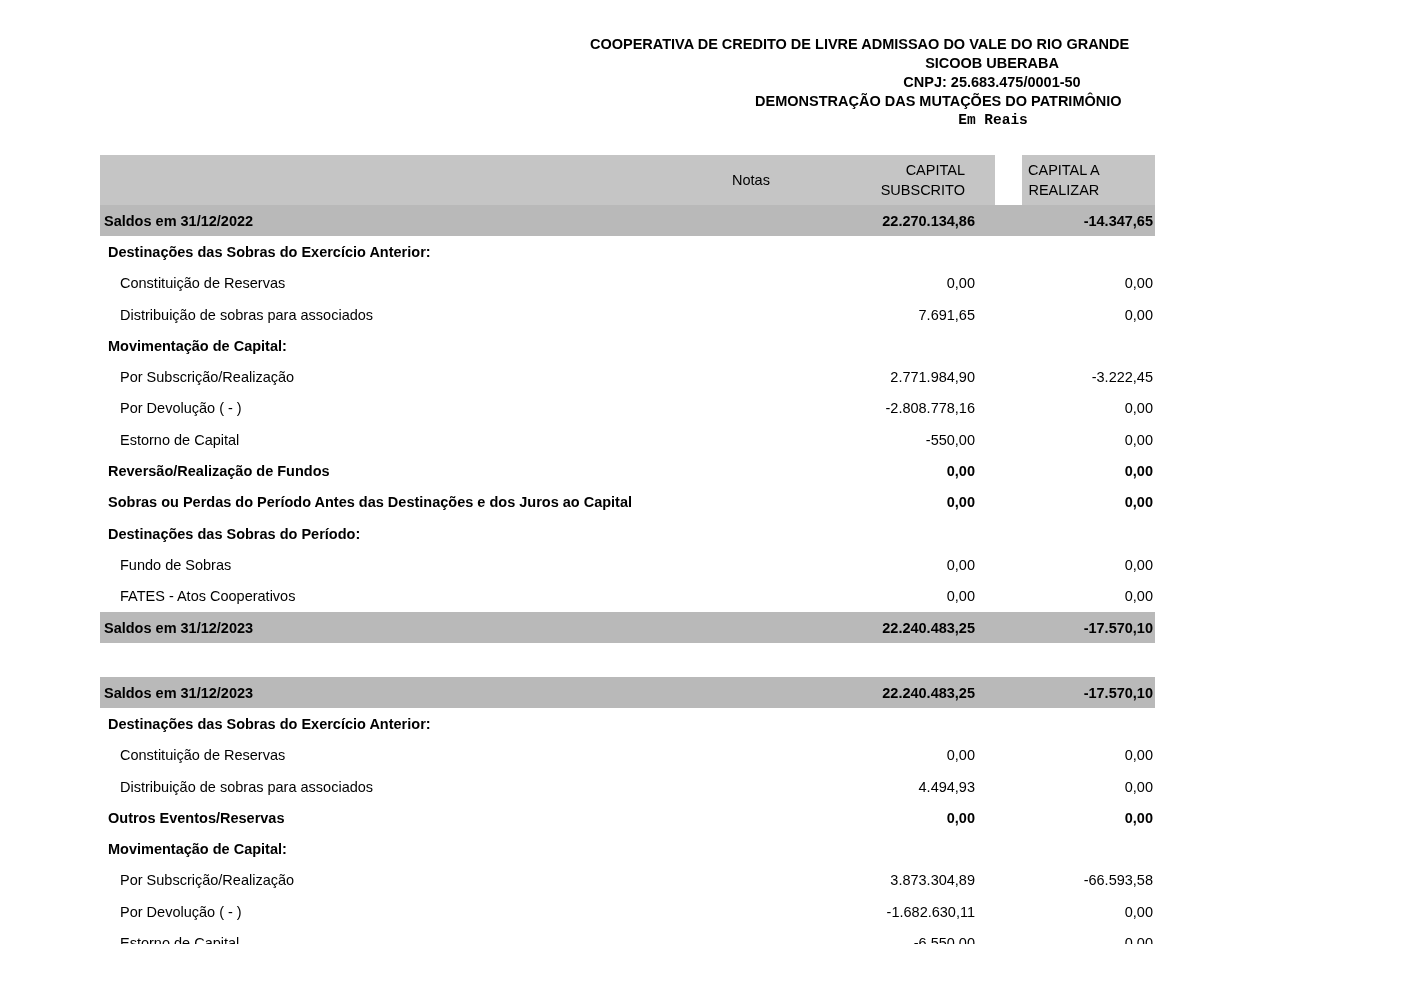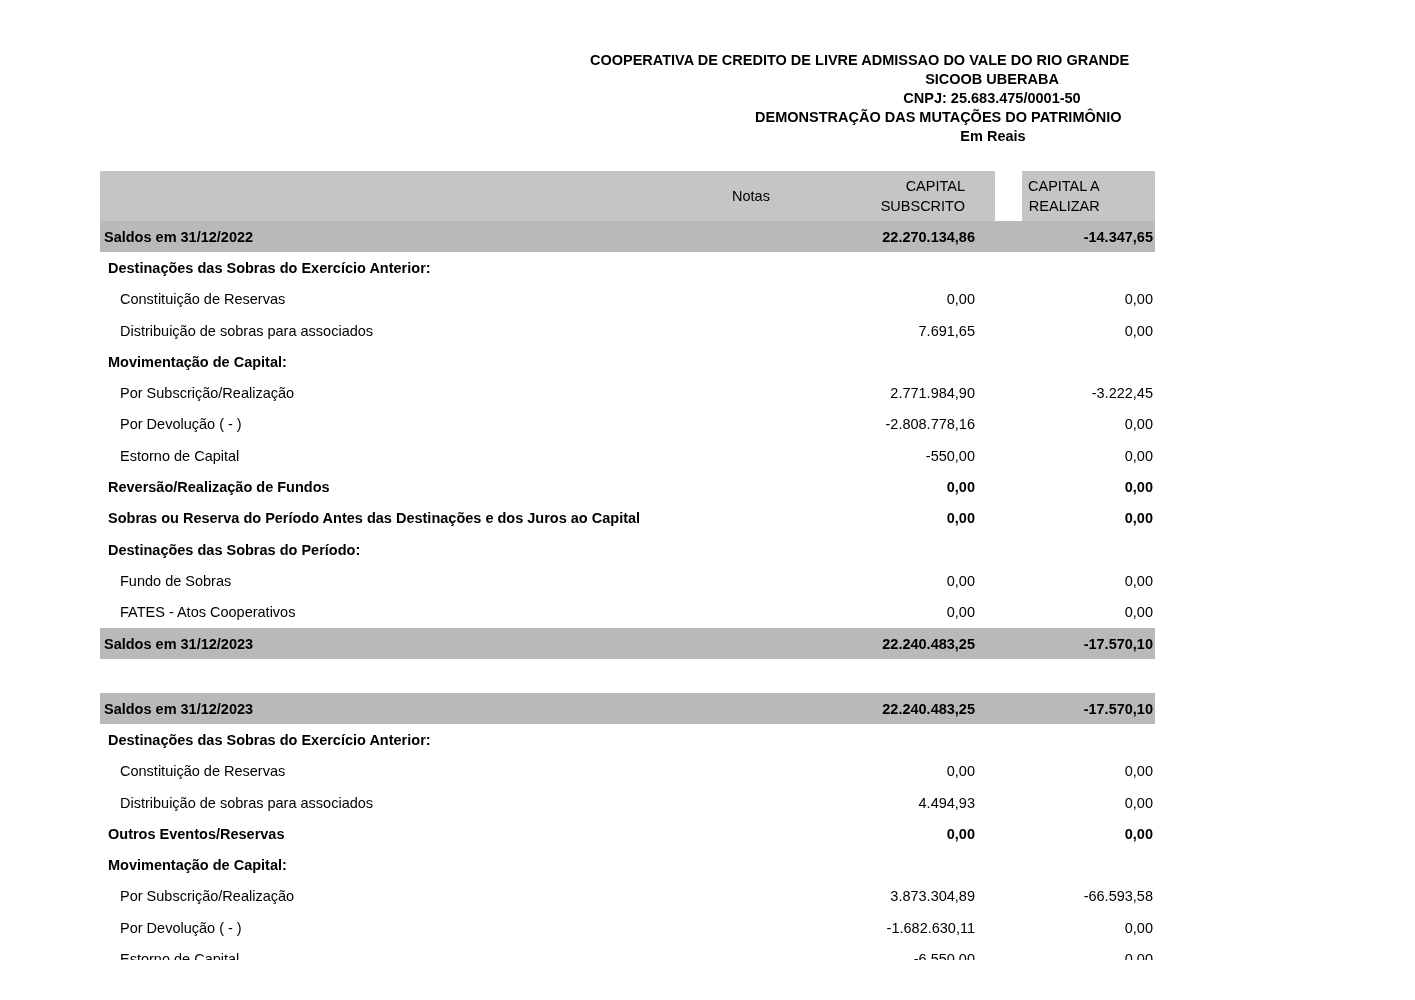--- a/index.html
+++ b/index.html
@@ -1,37 +1,37 @@
 <!DOCTYPE html>
 <html style="--header-bg: #c5c5c5; --saldo-bg: #b9b9b9;"><head>
 <meta charset="utf-8">
 <style>
   * { margin:0; padding:0; box-sizing:border-box; }
   html,body { width:1415px; height:1000px; background:#ffffff; overflow:hidden;
               font-family:"Liberation Sans", sans-serif; color:#000; }
-  .clip { position:absolute; left:0; top:16px; width:1158px; height:944px; overflow:hidden; background:#fff; }
+  .clip { position:absolute; left:0; top:0; width:1158px; height:944px; overflow:hidden; background:#fff; }
 
   
   .t-line { position:absolute; font-size:14.5px; font-weight:bold; white-space:nowrap; }
   .t1 { left:590px; top:36px; }
   .t2 { left:992px; top:55px; transform:translateX(-50%); }
   .t3 { left:992px; top:74px; transform:translateX(-50%); }
   .t4 { left:755px; top:93px; }
-  .t5 { left:993px; top:112px; transform:translateX(-50%); }
+  .t5 { left:993px; top:112px; transform:translateX(-50%);font-family:Liberation Mono, monospace; }
 
   
   .tbl { position:absolute; left:100px; width:1055px; font-size:14.5px; }
   .tbl1 { top:155px; }
   .tbl2 { top:677px; }
 
   .thead { position:relative; height:50px; background:var(--header-bg, #c5c5c5); font-weight:normal; }
   .th-gap { position:absolute; left:895px; top:0; width:27px; height:50px; background:#ffffff; }
   .th-notas { position:absolute; left:601px; top:0; width:100px; height:50px; line-height:50px; text-align:center; }
   .th-c1 { position:absolute; left:705px; top:5px; width:160px; line-height:20px; text-align:right; }
-  .th-c2 { position:absolute; left:928px; top:5px; line-height:20px; text-align:right; }
+  .th-c2 { position:absolute; left:928px; top:5px; line-height:20px; text-align:center; }
 
   .row { position:relative; height:31.3px; background:transparent; }
   .row .lbl { position:absolute; top:50%; transform:translateY(-50%); white-space:nowrap; }
   .row .val { position:absolute; top:50%; transform:translateY(-50%); white-space:nowrap; }
   .val.c1 { right:180px;margin-left:28px; }
   .val.c2 { right:2px; }
 
   .r-saldo { background:var(--saldo-bg, #b9b9b9); font-weight:bold; }
   .r-saldo .lbl { left:4px; }
   .r-head { font-weight:bold; }
@@ -101,21 +101,21 @@
       <div class="lbl">Estorno de Capital</div>
       <div class="val c1">-550,00</div>
       <div class="val c2">0,00</div>
     </div>
     <div class="row r-bold">
       <div class="lbl">Reversão/Realização de Fundos</div>
       <div class="val c1">0,00</div>
       <div class="val c2">0,00</div>
     </div>
     <div class="row r-bold">
-      <div class="lbl">Sobras ou Reserva do Período Antes das Destinações e dos Juros ao Capital</div>
+      <div class="lbl">Sobras ou Perdas do Período Antes das Destinações e dos Juros ao Capital</div>
       <div class="val c1">0,00</div>
       <div class="val c2">0,00</div>
     </div>
     <div class="row r-head">
       <div class="lbl">Destinações das Sobras do Período:</div>
     </div>
     <div class="row r-item">
       <div class="lbl">Fundo de Sobras</div>
       <div class="val c1">0,00</div>
       <div class="val c2">0,00</div>

